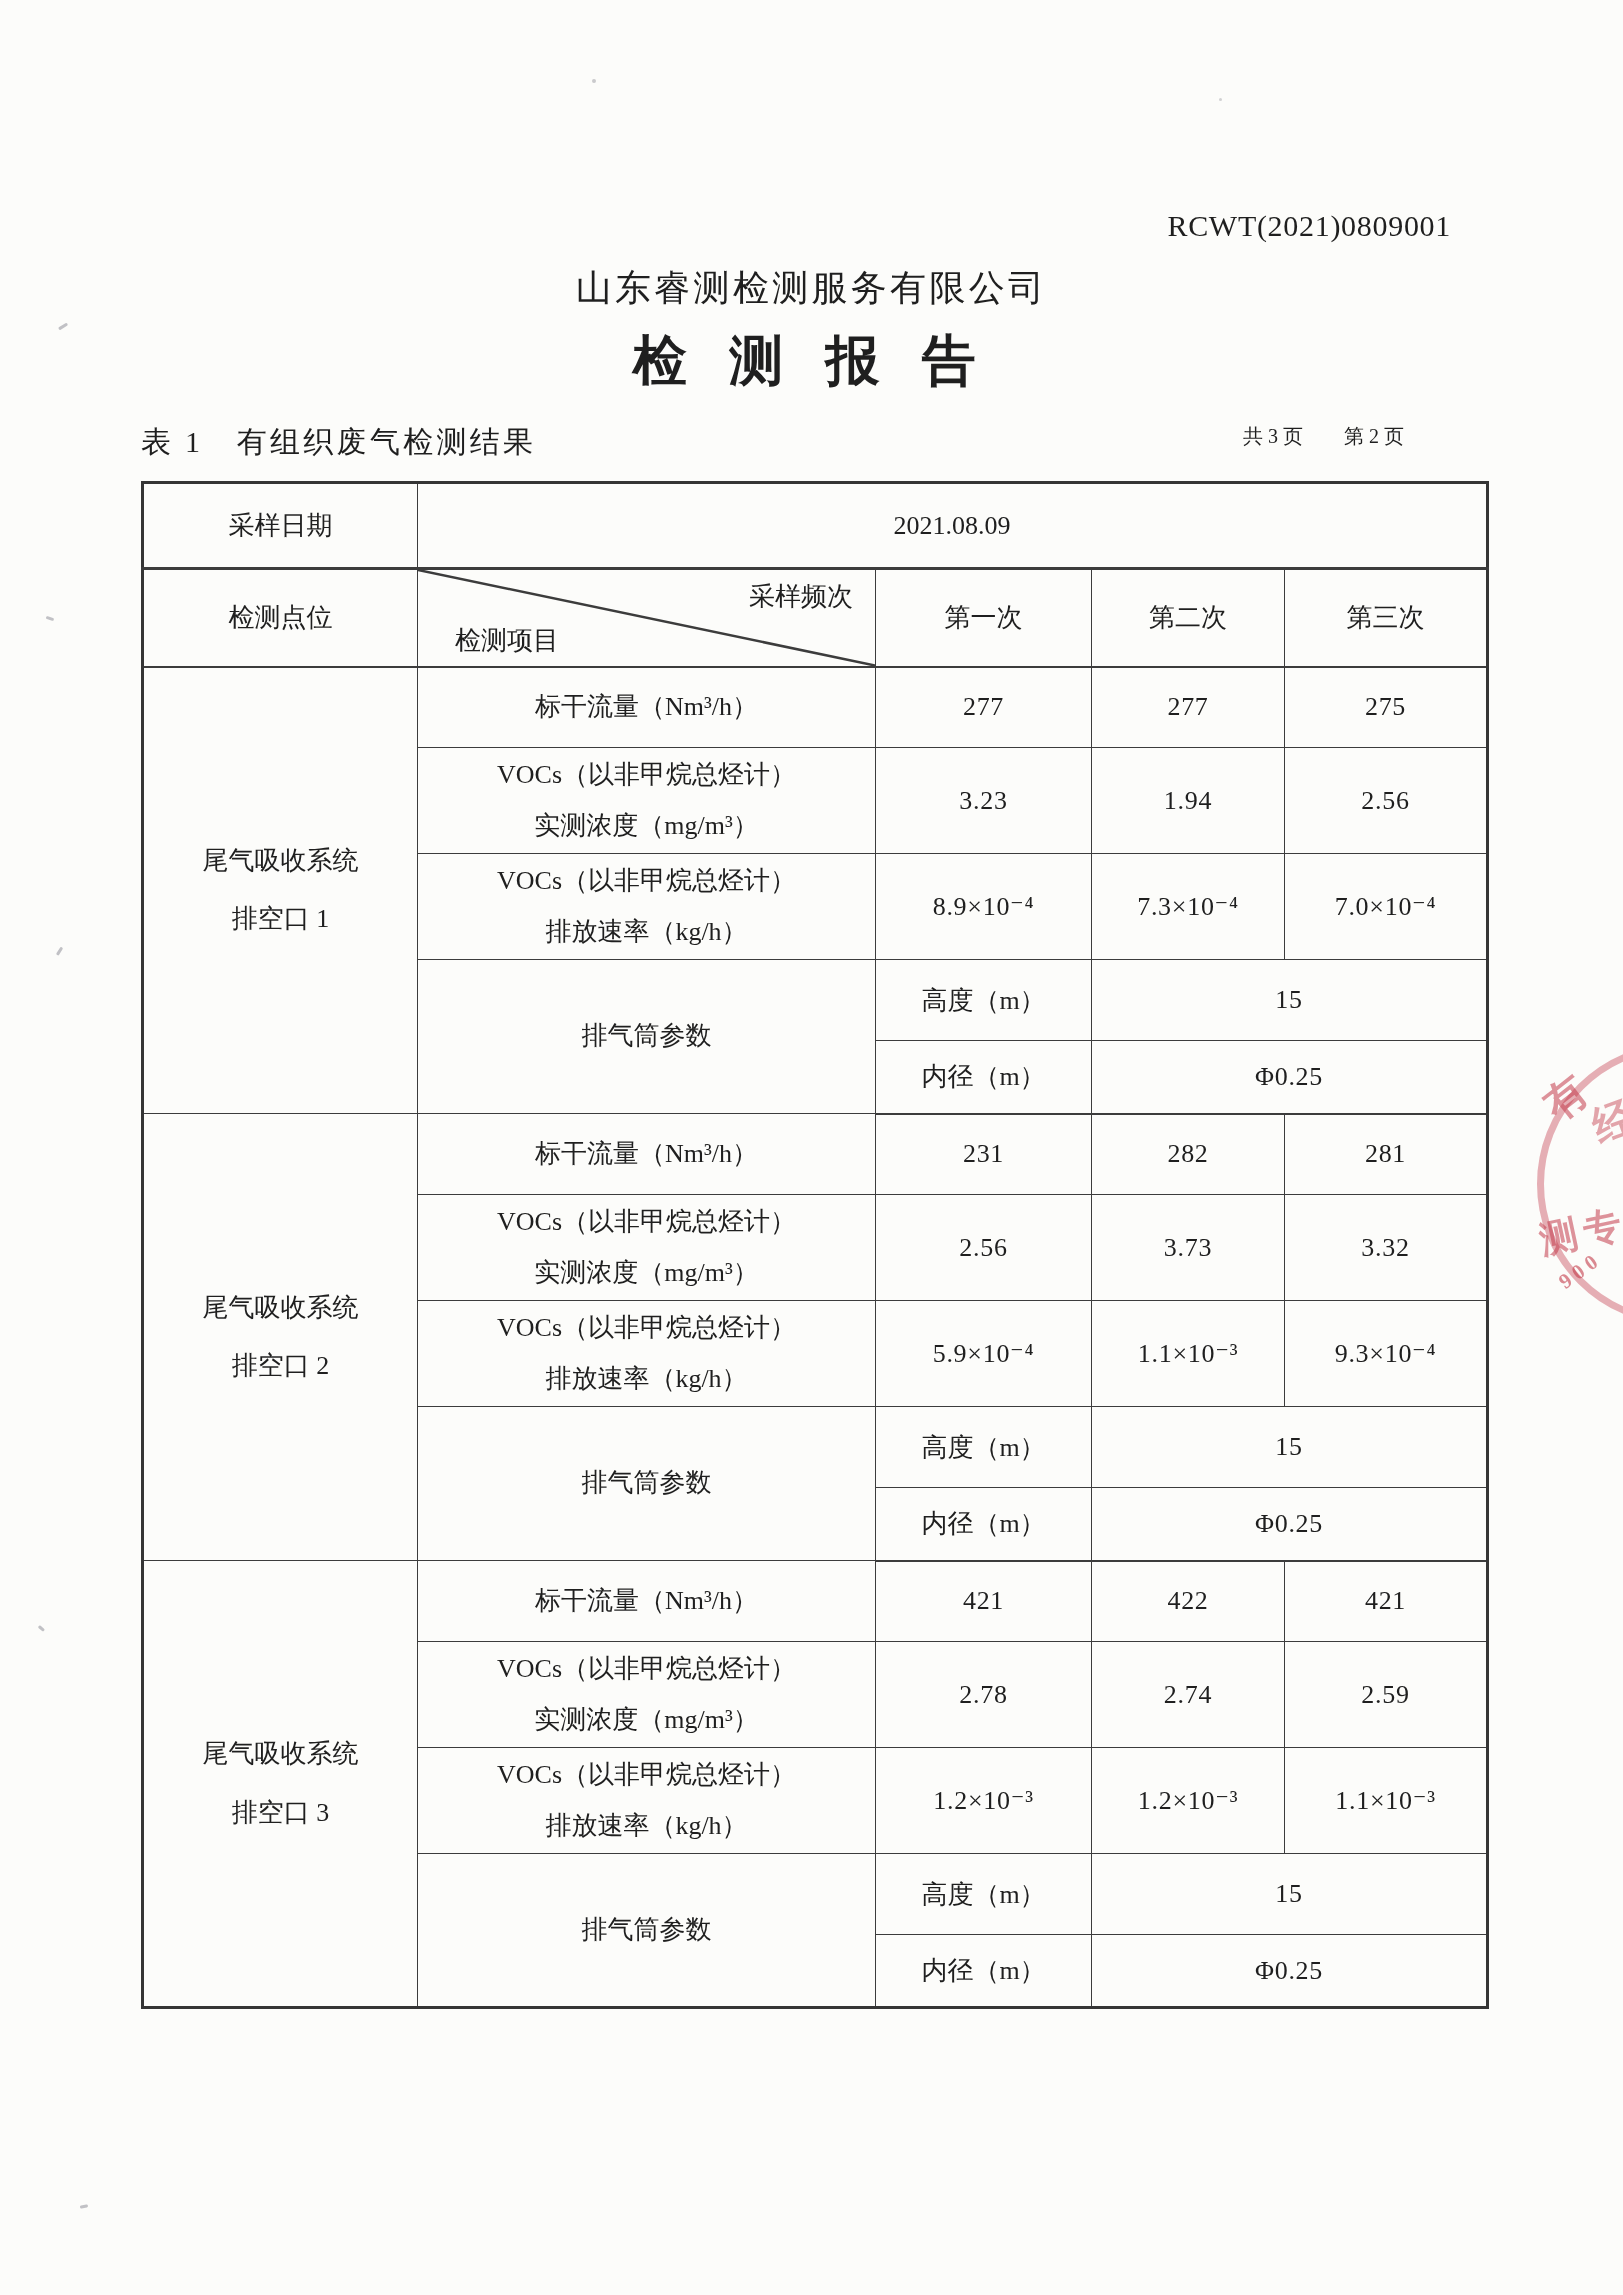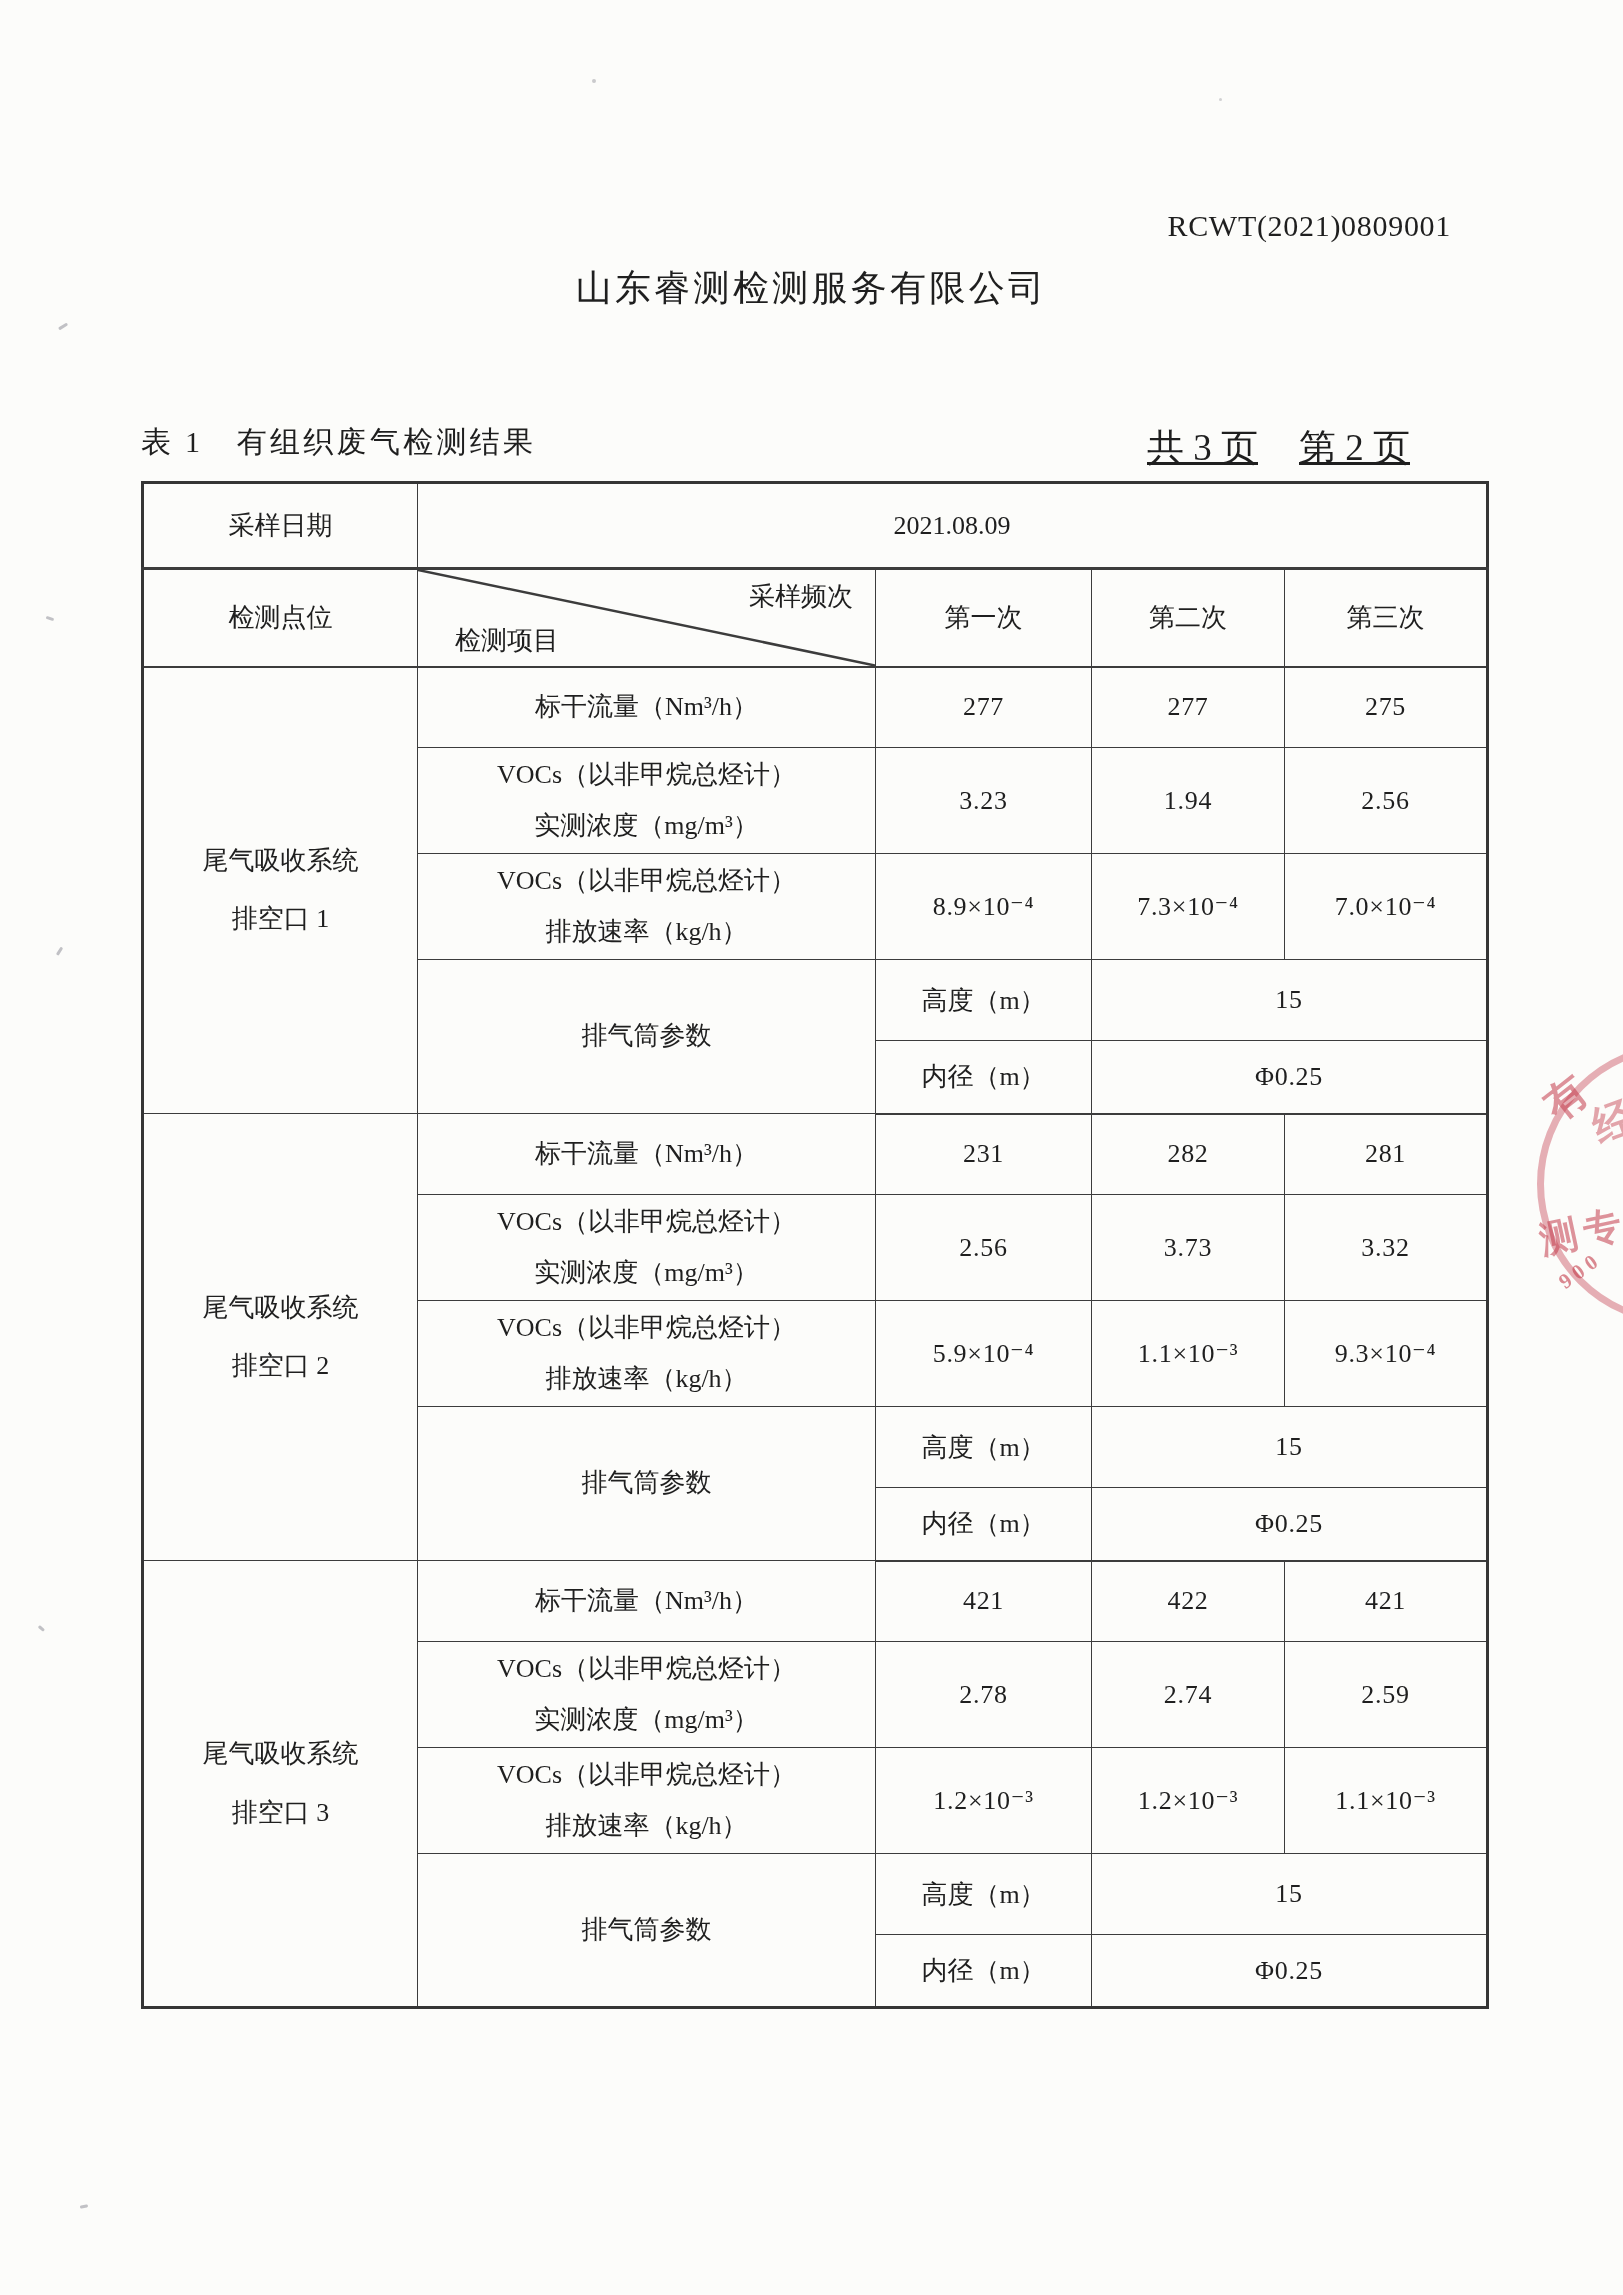--- a/index.html
+++ b/index.html
@@ -23,21 +23,21 @@
     line-height:1.2;
   }
   .caption-row{
     position:absolute; top:422px; left:141px; width:1345px; height:46px;
   }
   .caption{
     position:absolute; left:0; width:100%; text-align:left;
     font-size:30px; letter-spacing:3.3px;
   }
   .pagination{
-    position:absolute; right:76px; top:1.3px; font-size:37px; white-space:nowrap;text-decoration:underline;
+    position:absolute; right:82px; top:1.3px; font-size:20px; white-space:nowrap;
   }
   .pg-gap{display:inline-block; width:41px;}
   
   table.report-table{
     position:absolute; top:481px; left:141px; width:1345px;
     border-collapse:collapse; table-layout:fixed;
     border:3.3px solid #353535;
   }
   .report-table td{
     border:1.3px solid #3c3c3c;
@@ -83,20 +83,21 @@
   .s1{left:592px; top:79px;  width:3.9px;  height:3.9px; border-radius:50%; background:rgba(110,110,120,0.35);}
   .s2{left:1219px;top:98px;  width:3.3px;  height:3.3px; border-radius:50%; background:rgba(110,110,120,0.30);}
 </style>
 </head>
 <body>
 
 <div class="page">
 
   <div class="report-no">RCWT(2021)0809001</div>
   <div class="company">山东睿测检测服务有限公司</div>
+  <div class="title">检 测 报 告</div>
 
   <div class="caption-row">
     <div class="caption">表 1　有组织废气检测结果</div>
     <div class="pagination">
       <span>共 3 页</span><span class="pg-gap"></span><span>第 2 页</span>
     </div>
   </div>
 
   <table class="report-table">
     <colgroup>

